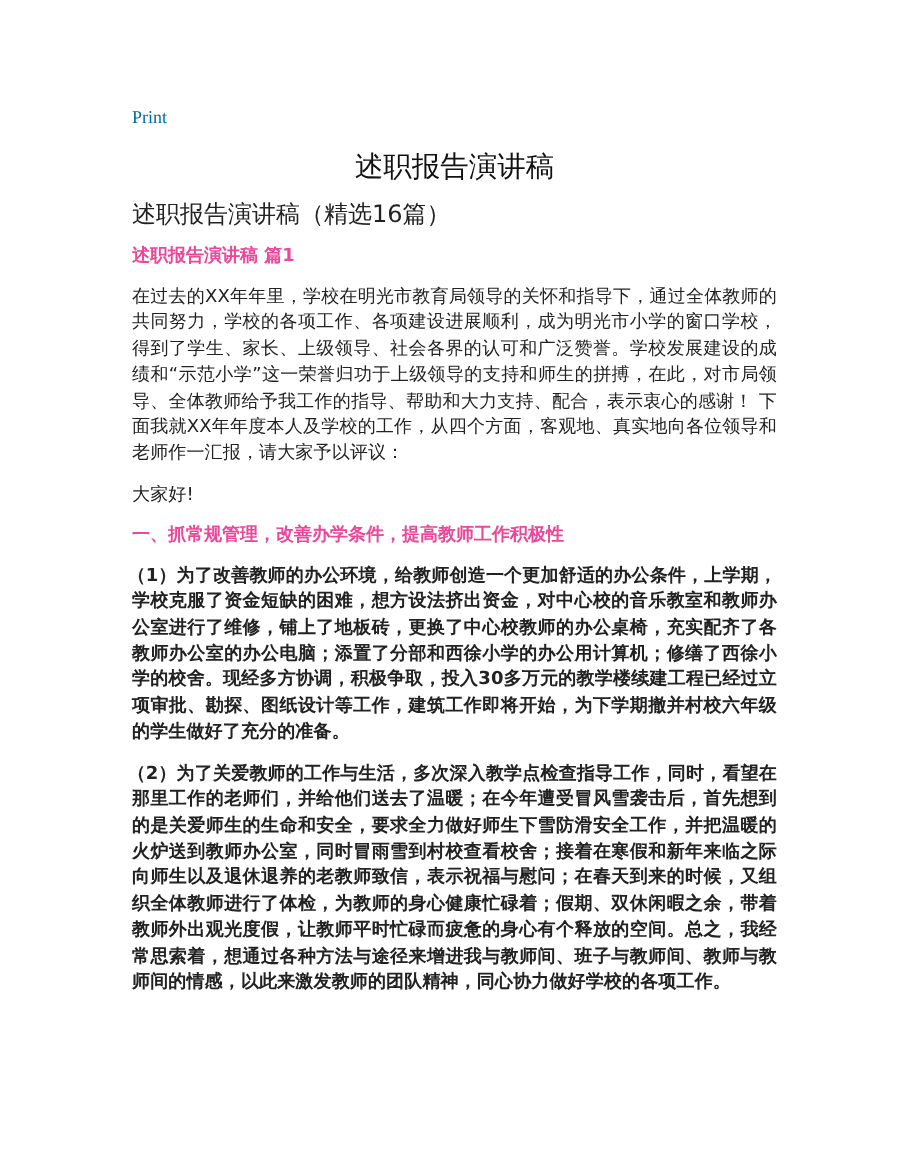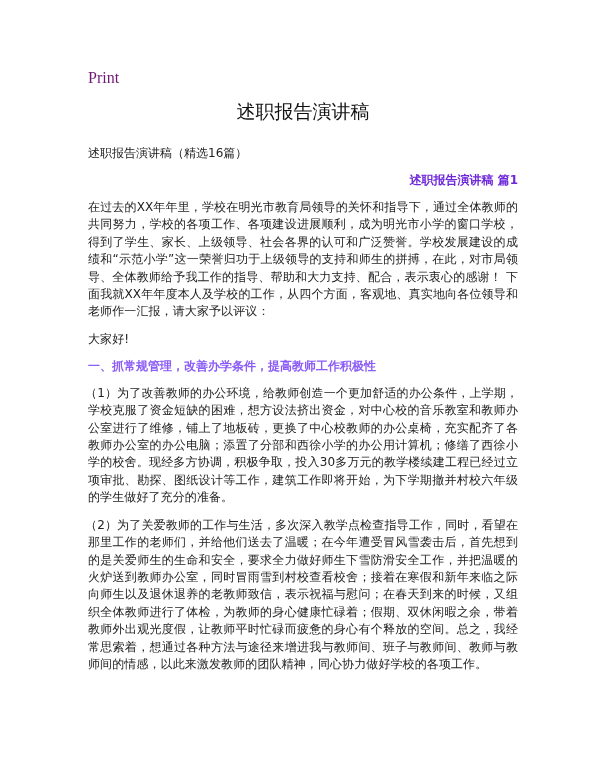--- a/index.html
+++ b/index.html
@@ -16,66 +16,66 @@
       color: #222222;
     }
     .page {
       position: absolute;
       left: 88px;
       top: 70px;
       width: 430px;
     }
     .print-label {
       font-family: "Liberation Serif", serif;
-      font-size: 16px;
-      color: #701a75;
+      font-size: 12px;
+      color: #0369a1;
       margin: 0 0 12px 0;
       line-height: 16px;
     }
     .doc-title {
       font-size: 19px;
       font-weight: normal;
       text-align: center;
-      margin: 0 0 21px 0;
+      margin: 0 0 11px 0;
       line-height: 26px;
       color: #111111;
     }
     .subtitle {
-      font-size: 12px;
+      font-size: 16px;
       margin: 0 0 11px 0;
       line-height: 16px;
     }
     .section-title {
       font-size: 12px;
       font-weight: bold;
       margin: 0 0 11px 0;
       line-height: 16px;
-      color: #6d28d9;
-      text-align: right;
+      color: #ec4899;
     }
     .para {
       font-size: 12px;
       line-height: 17.4px;
       margin: 0 0 10px 0;
       text-align: justify;
       letter-spacing: 0.1px;
     }
     .para.short {
       line-height: 16px;
       margin-bottom: 11px;
     }
     .heading-bold {
       font-size: 12px;
       font-weight: bold;
       line-height: 16px;
       margin: 0 0 11px 0;
-      color: #8b5cf6;
+      color: #ec4899;
     }
     .indent-para {
       text-indent: -3px;
+      font-weight: bold;
     }
   </style>
 </head>
 <body>
 
 <div class="page">
   <div class="print-label">Print</div>
   <h1 class="doc-title">述职报告演讲稿</h1>
   <p class="subtitle">述职报告演讲稿（精选16篇）</p>
   <p class="section-title">述职报告演讲稿 篇1</p>

